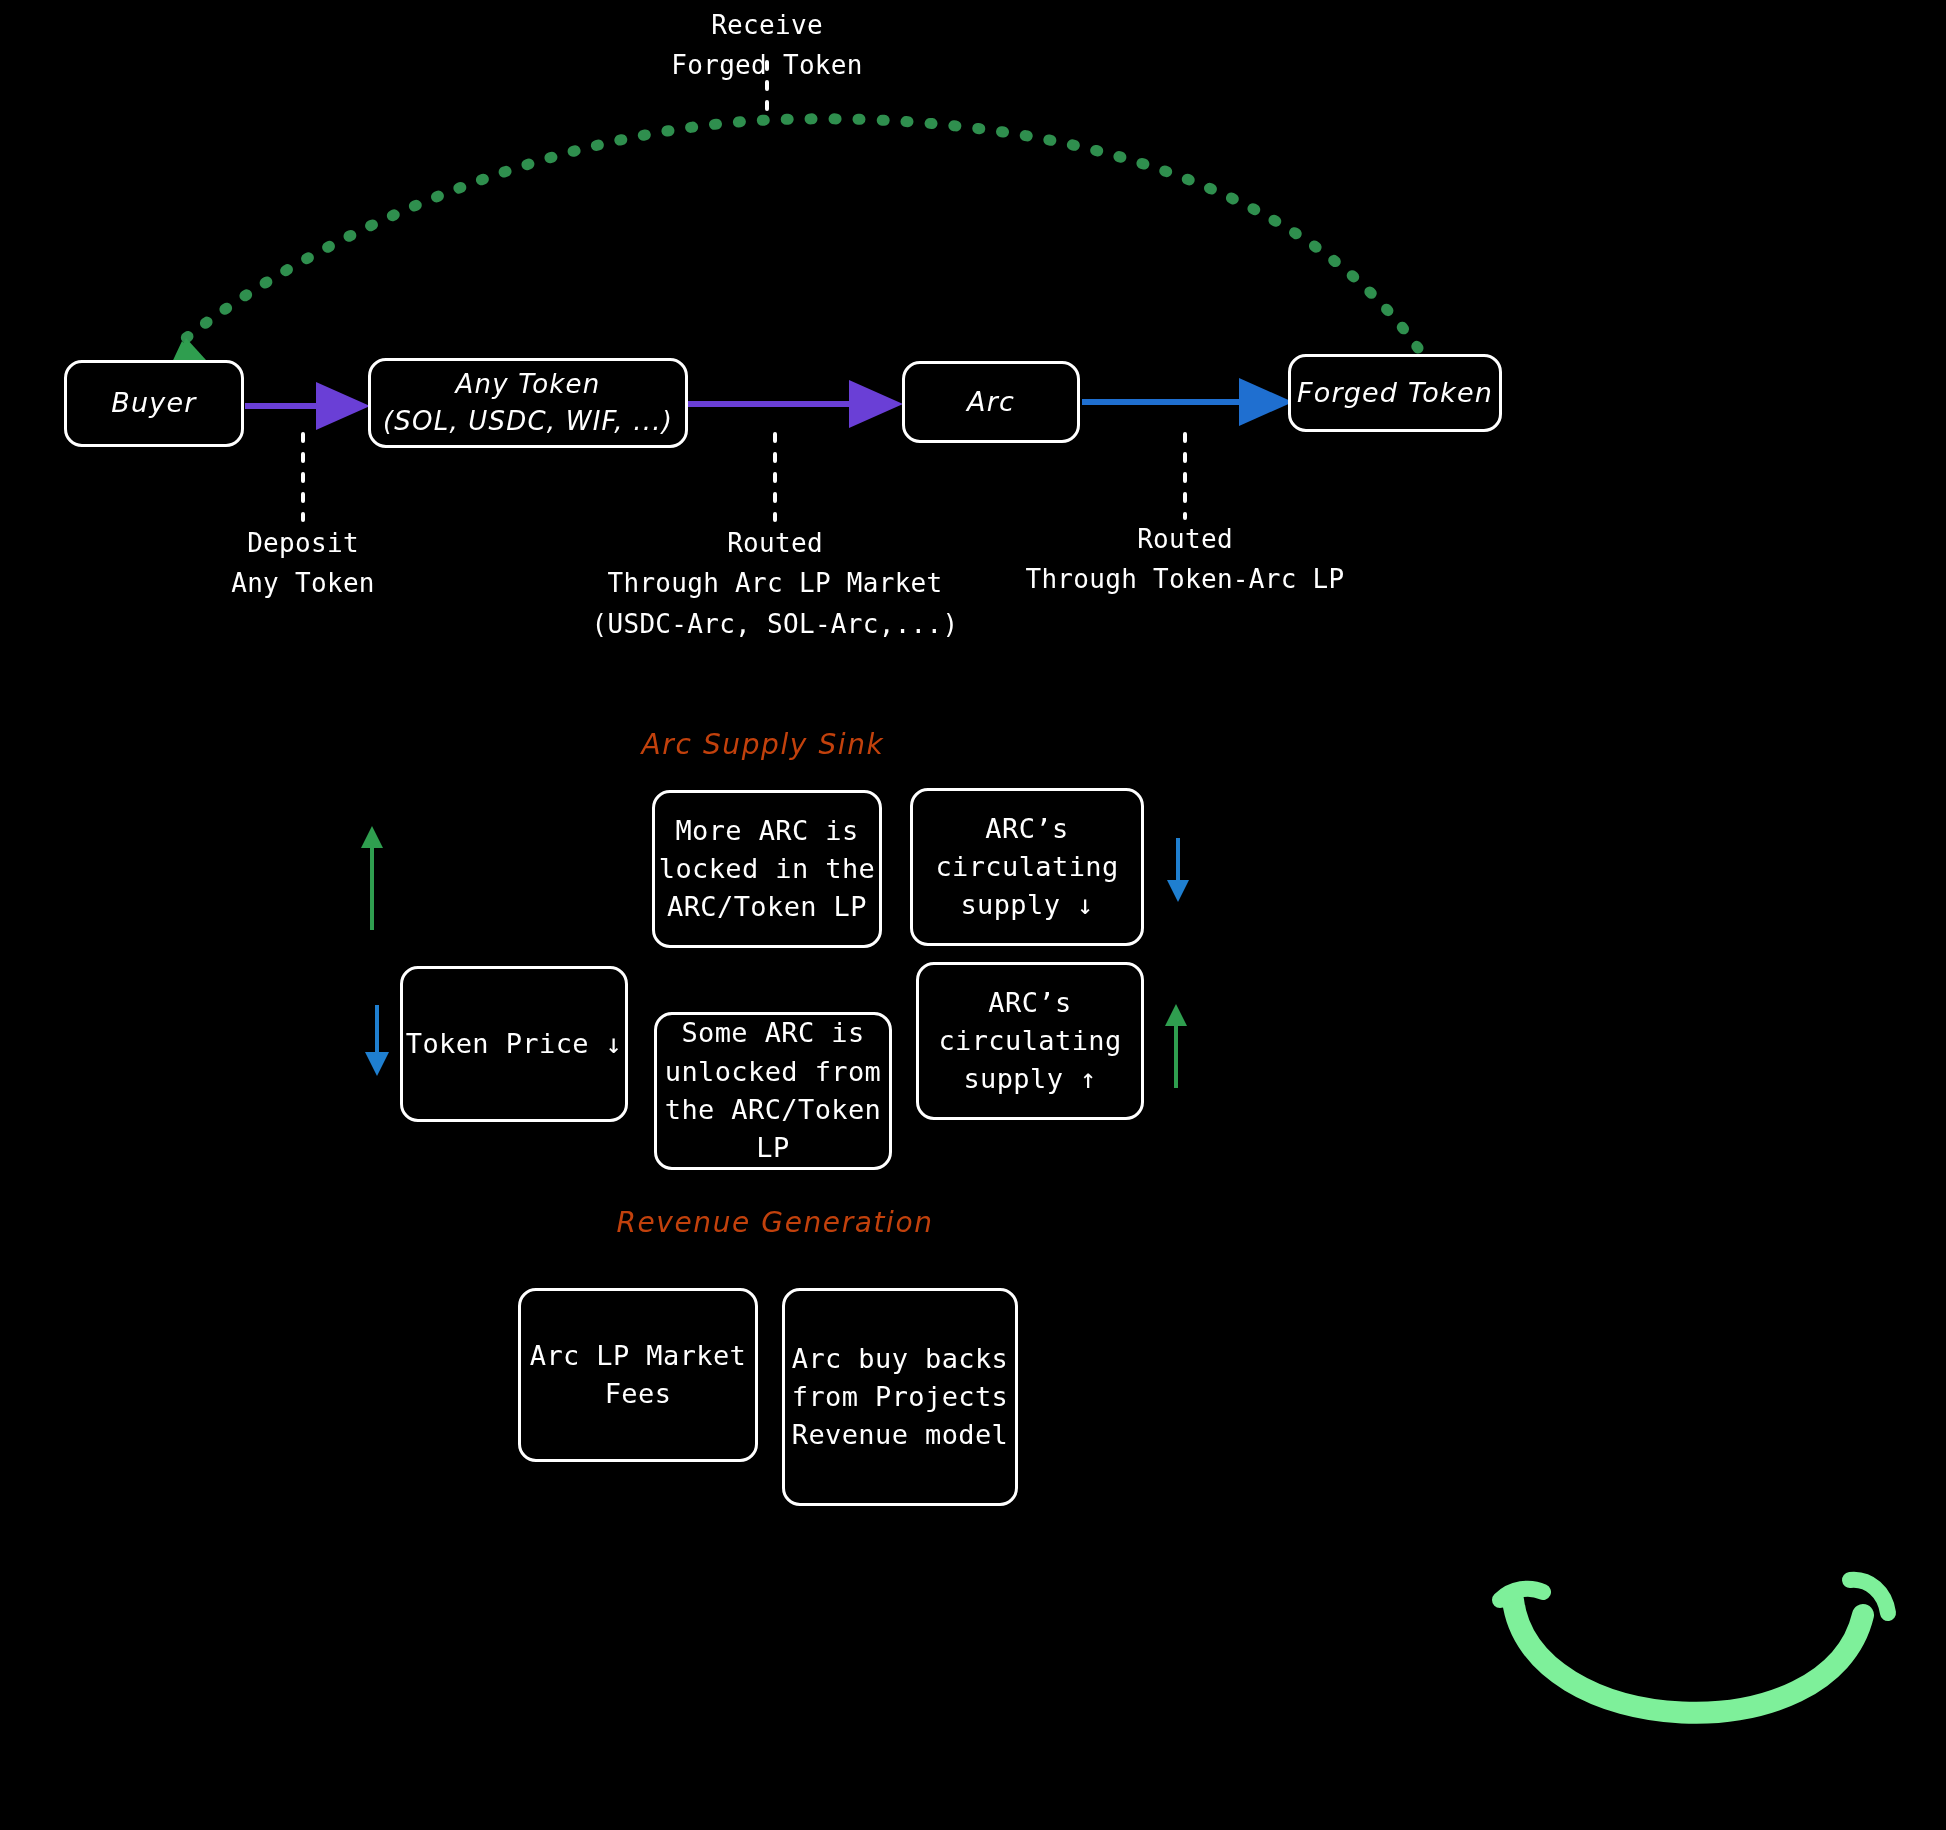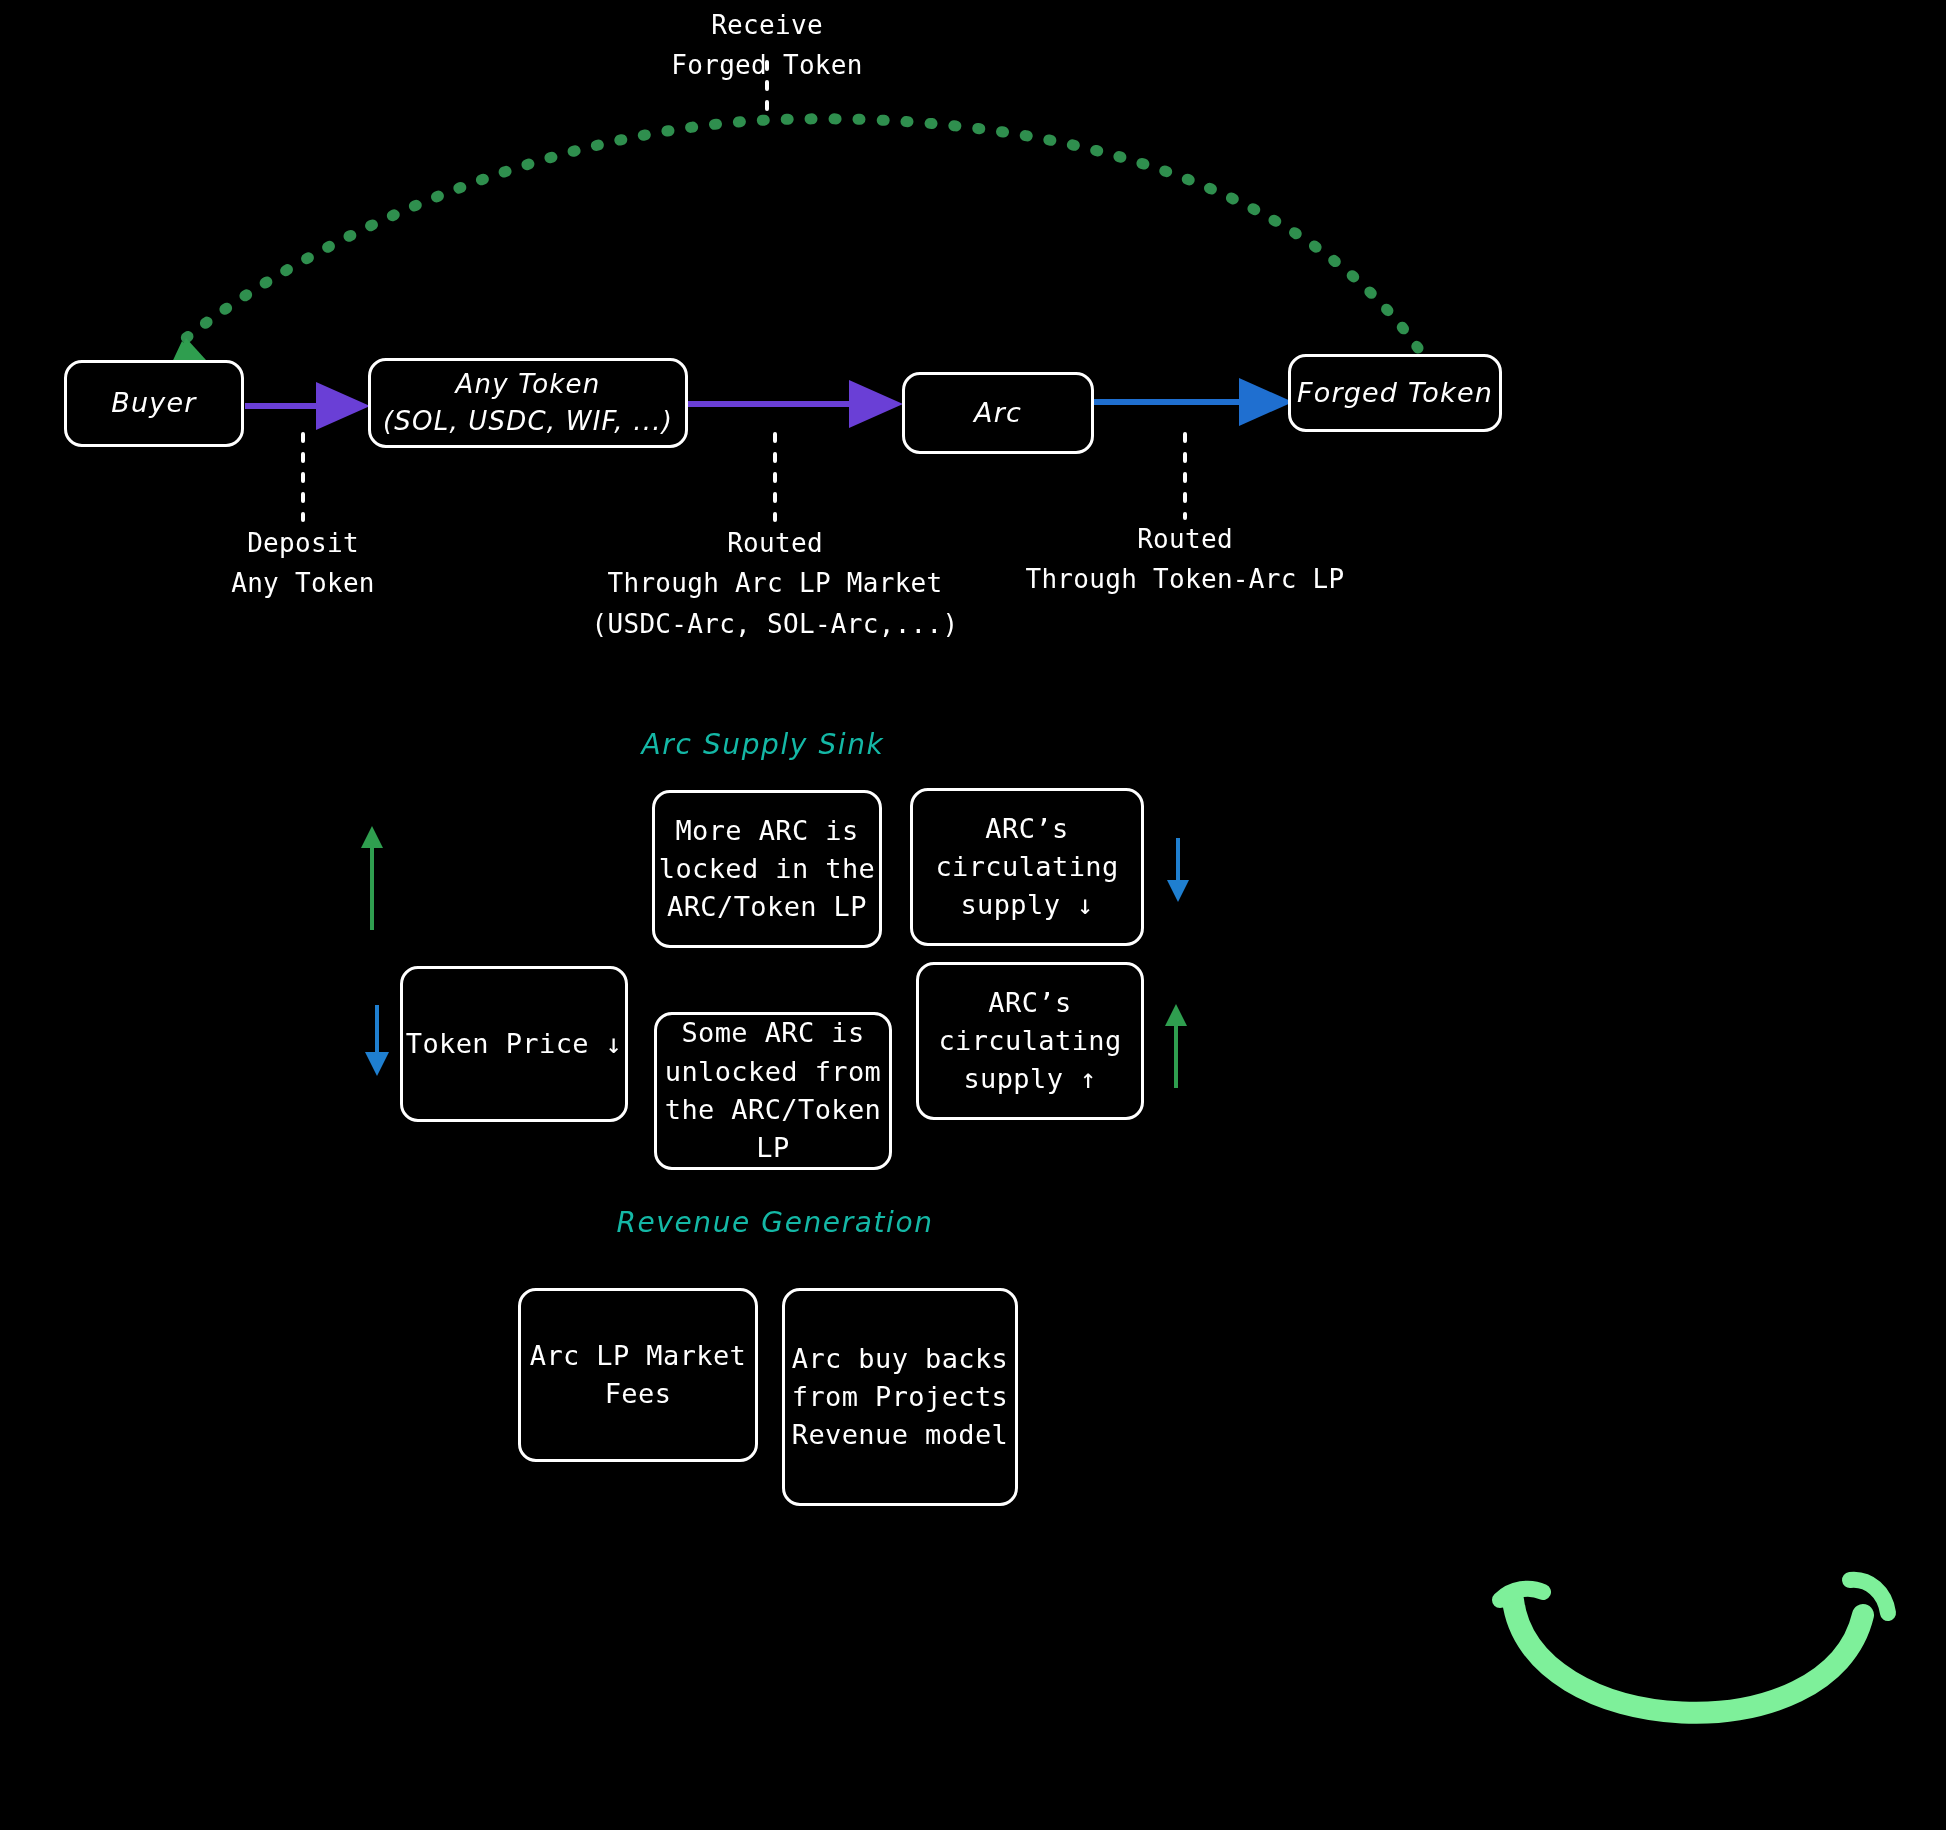--- a/index.html
+++ b/index.html
@@ -54,21 +54,21 @@
     color: #ffffff;
     white-space: pre-line;
     line-height: 1.55;
     font-family: "DejaVu Sans Mono", "Liberation Mono", monospace;
     font-size: 26px;
     letter-spacing: 0.3px;
   }
   .section-title {
     position: absolute;
     text-align: center;
-    color: #14b8a6;
+    color: #c2410c;
     font-family: "DejaVu Sans", "Liberation Sans", sans-serif;
     font-style: italic;
     font-size: 28px;
     letter-spacing: 1.6px;
     white-space: nowrap;
   }
   svg.overlay {
     position: absolute;
     left: 0; top: 0;
     width: 1946px;
@@ -141,21 +141,21 @@
   </svg>
 
   <div class="label" style="left:617px; top:5px; width:300px;">Receive
 Forged Token</div>
 
   <div class="node hand" style="left:64px; top:360px; width:180px; height:87px;">Buyer</div>
 
   <div class="node hand" style="left:368px; top:358px; width:320px; height:90px; font-size:26px;">Any Token
 (SOL, USDC, WIF, ...)</div>
 
-  <div class="node hand" style="left:902px; top:361px; width:192px; height:82px;margin-top:11px;">Arc</div>
+  <div class="node hand" style="left:902px; top:361px; width:178px; height:82px;">Arc</div>
 
   <div class="node hand" style="left:1288px; top:354px; width:214px; height:78px;">Forged Token</div>
 
   <div class="label" style="left:163px; top:523px; width:280px;">Deposit
 Any Token</div>
 
   <div class="label" style="left:575px; top:523px; width:400px;">Routed
 Through Arc LP Market
 (USDC-Arc, SOL-Arc,...)</div>
 

